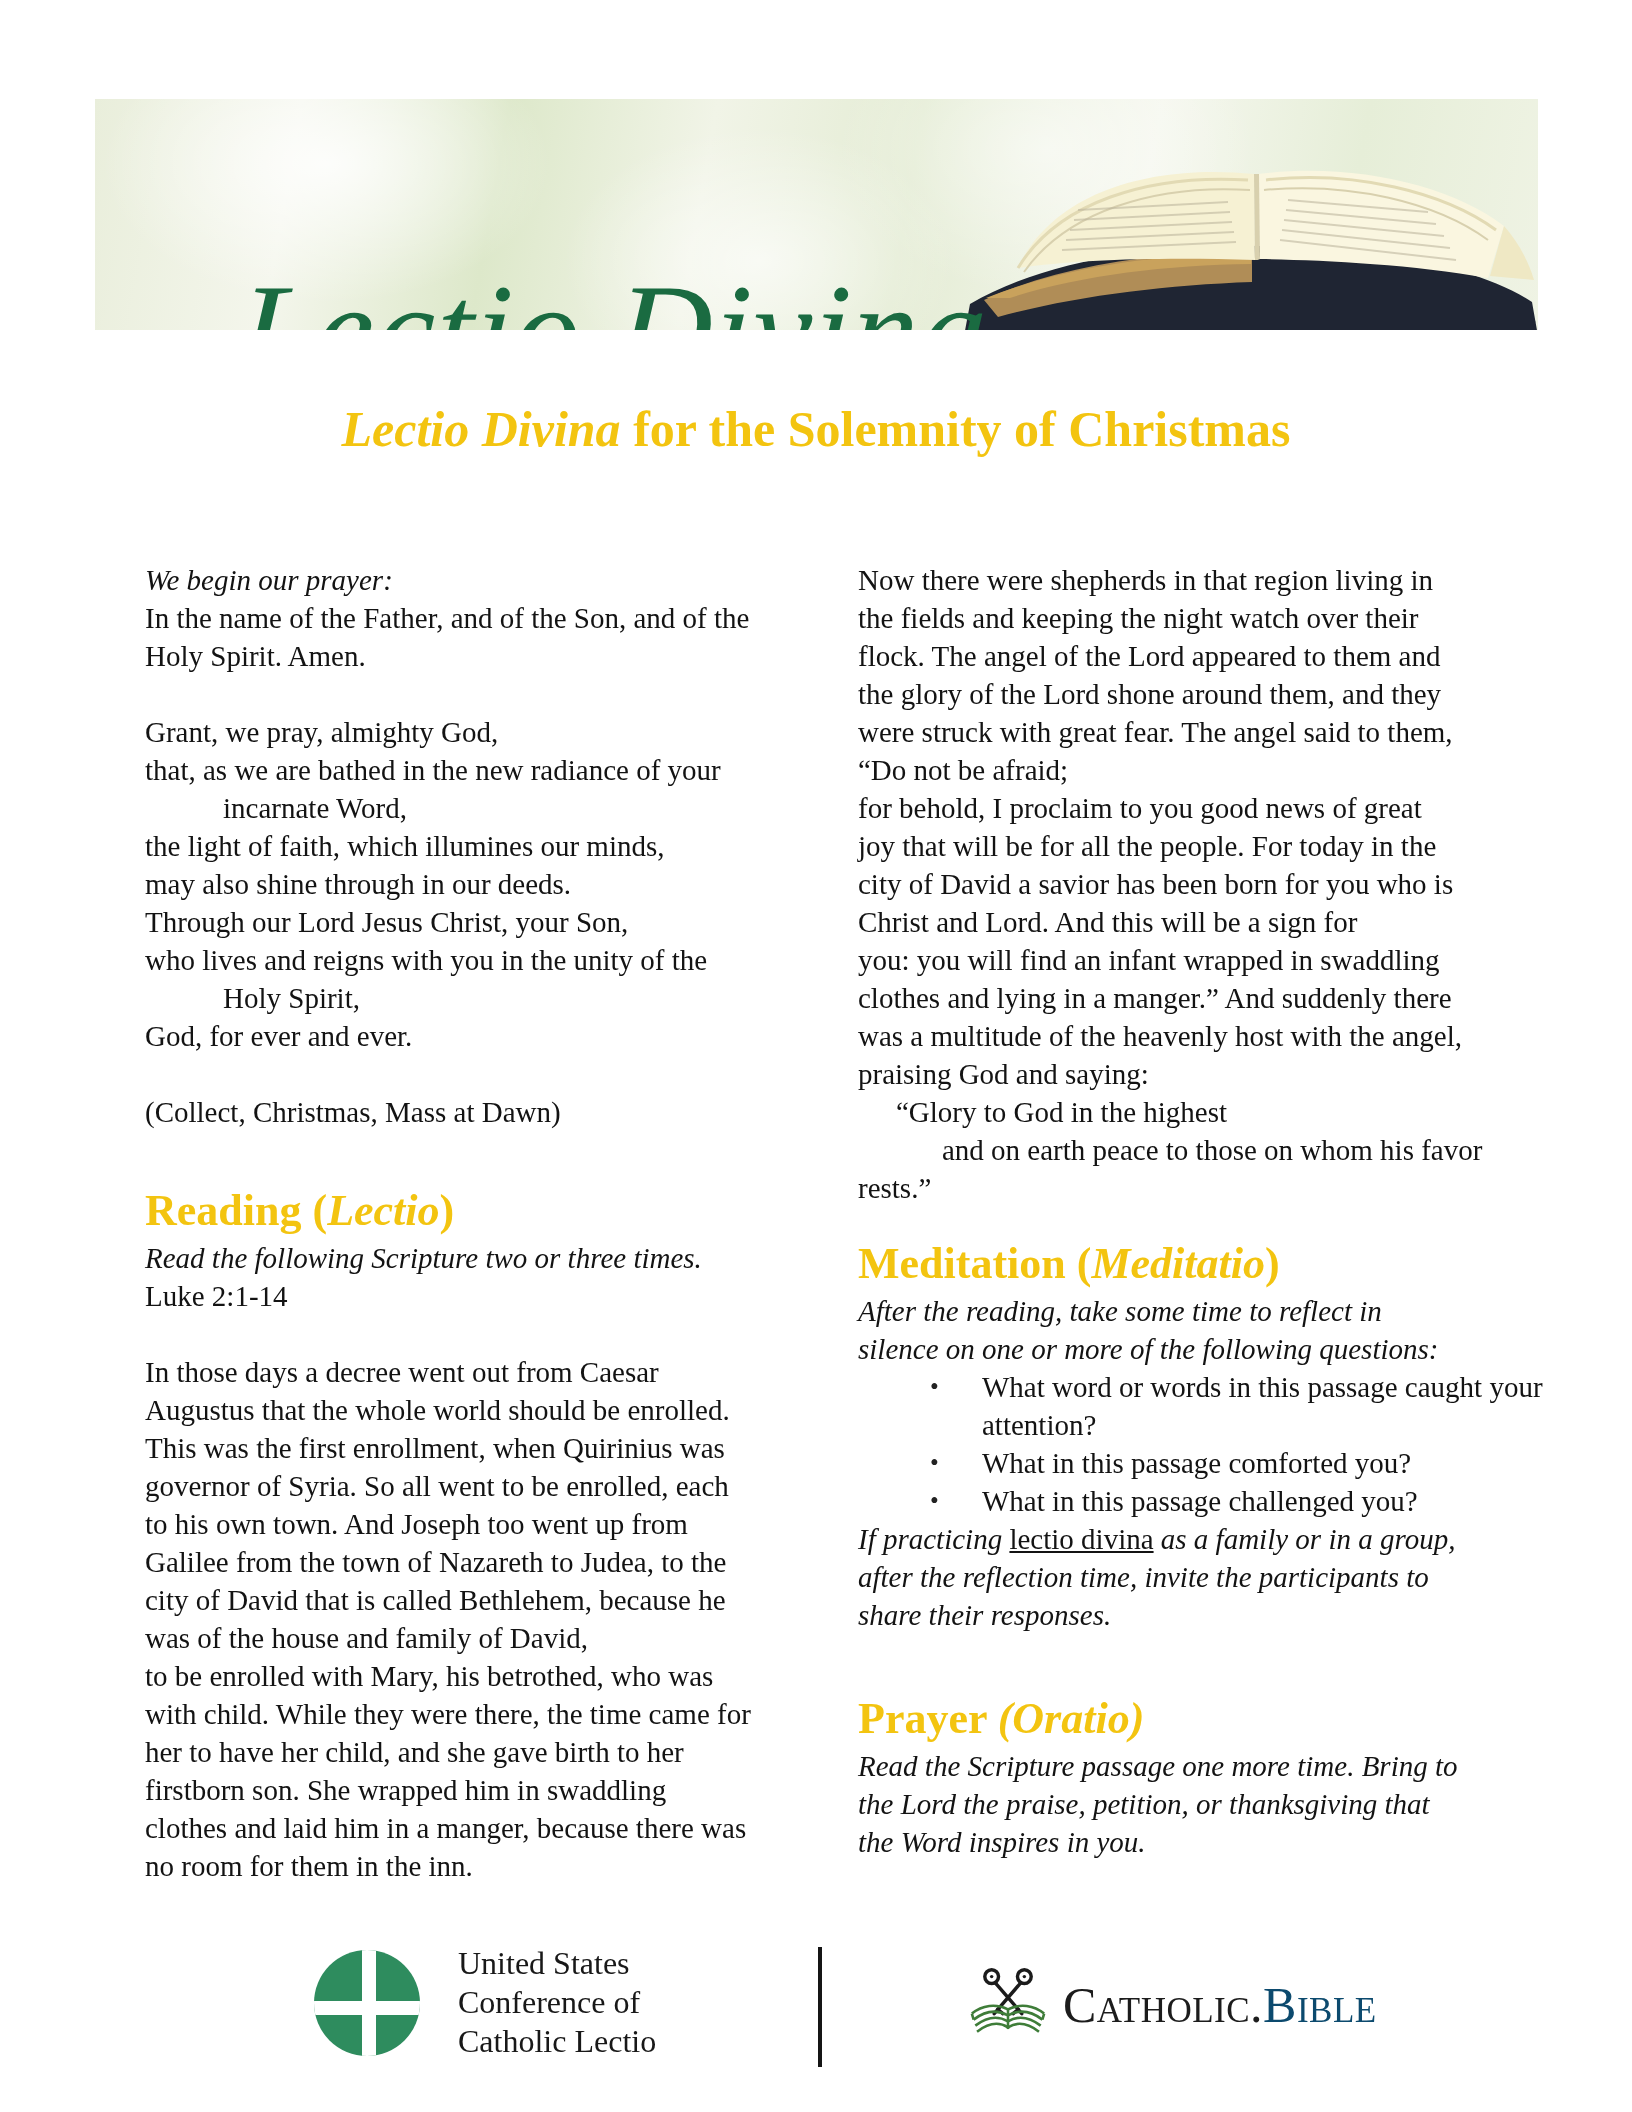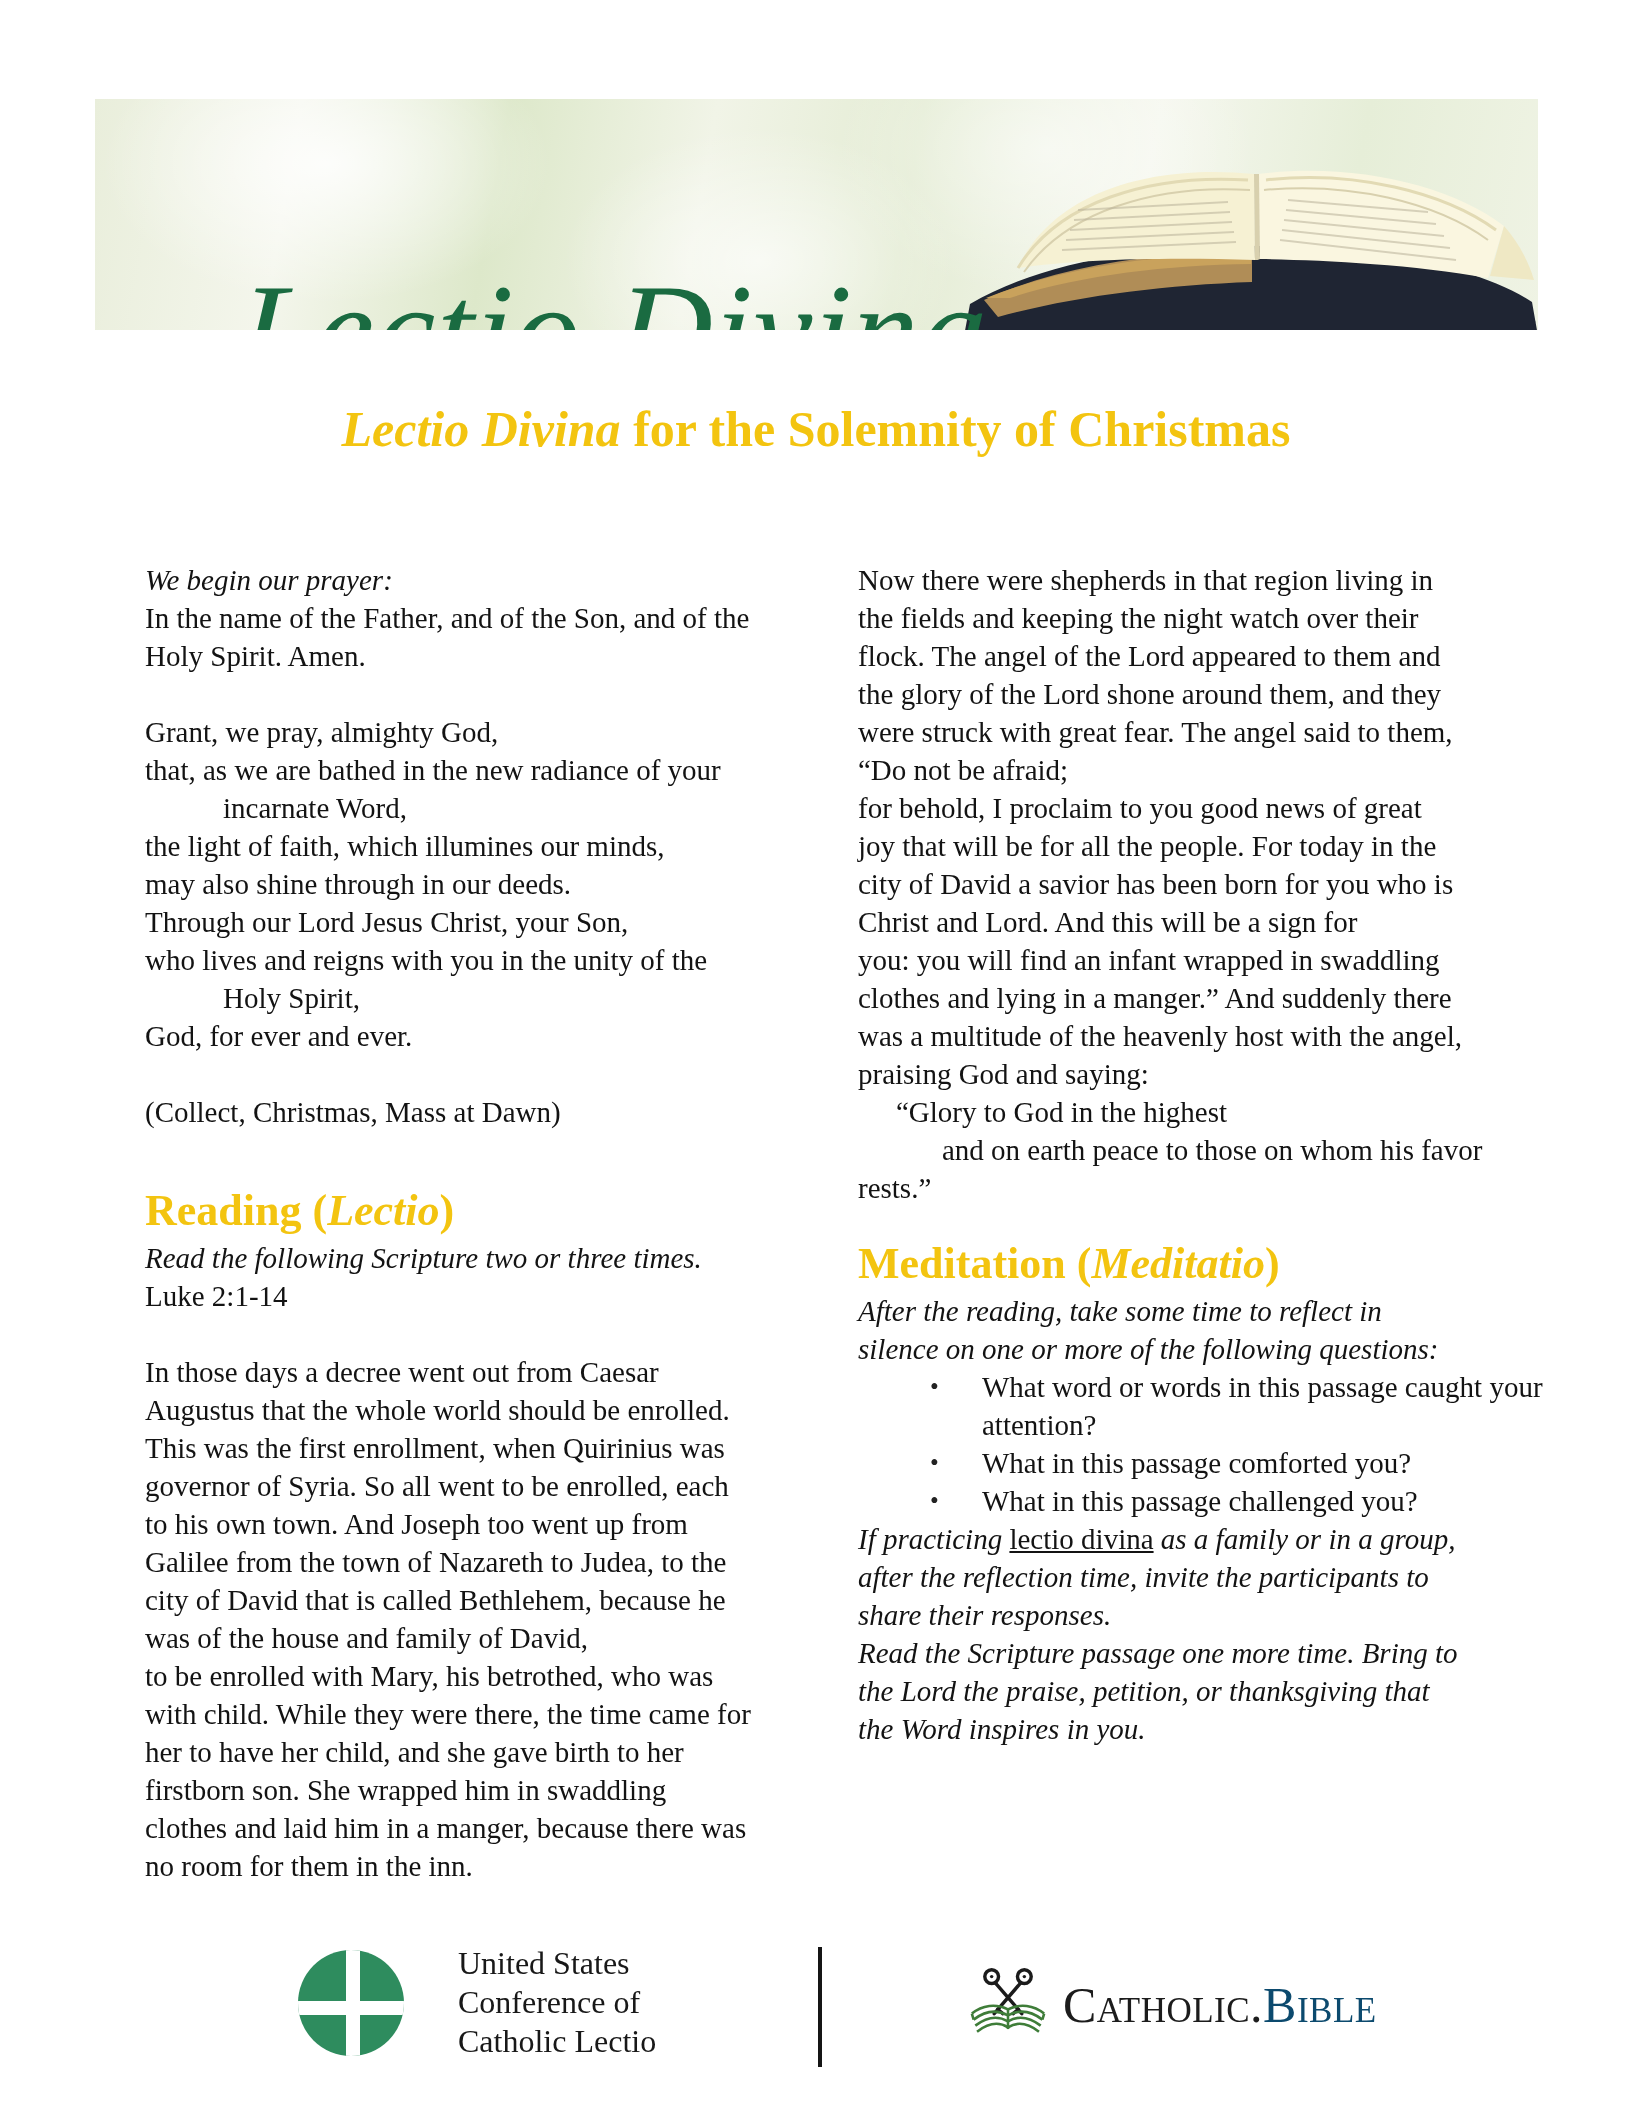--- a/index.html
+++ b/index.html
@@ -40,21 +40,21 @@
   .mt-meditation{margin-top:29px;}
   .mt-prayer{margin-top:57px;}
   .gap-before-body{height:38px;}
 
   .bullet{display:flex;padding-left:72px;}
   .bullet .dot{flex:0 0 52px;font-size:25px;color:#222;}
   .bullet .btext{white-space:normal;}
   .rom-ul{font-style:normal;text-decoration:underline;}
 
   
-  .footer-usccb{position:absolute;left:298px;top:1944px;display:flex;align-items:center;gap:54px;}
+  .footer-usccb{position:absolute;left:314px;top:1944px;display:flex;align-items:center;gap:38px;}
   .usccb-logo{position:relative;width:106px;height:106px;border-radius:50%;background:#2E8C5E;overflow:hidden;}
   .usccb-logo .bar-v{position:absolute;left:45%;top:0;width:14px;height:100%;background:#ffffff;}
   .usccb-logo .bar-h{position:absolute;left:0;top:49%;width:100%;height:14px;background:#ffffff;}
   .usccb-text{font-size:32px;line-height:39px;color:#181818;}
   .footer-divider{position:absolute;left:818px;top:1947px;width:4px;height:120px;background:#151515;}
   .footer-cb{position:absolute;left:965px;top:1962px;display:flex;align-items:center;gap:12px;}
   .cb-icon{width:86px;height:86px;}
   .cb-text{font-variant:small-caps;font-size:50px;letter-spacing:.5px;line-height:56px;color:#1c1c1c;}
   .cb-green{color:#0c4a6e;}
 </style>
@@ -165,20 +165,21 @@
       <span class="btext">What in this passage comforted you?</span>
     </div>
     <div class="bullet">
       <span class="dot">•</span>
       <span class="btext">What in this passage challenged you?</span>
     </div>
     <p class="ln it"><span class="it">If practicing </span><span class="rom-ul">lectio divina</span><span class="it"> as a family or in a group,</span></p>
     <p class="ln it">after the reflection time, invite the participants to</p>
     <p class="ln it">share their responses.</p>
 
+    <h2 class="section-heading mt-prayer"><span>Prayer </span><em>(Oratio)</em></h2>
     <p class="ln it">Read the Scripture passage one more time. Bring to</p>
     <p class="ln it">the Lord the praise, petition, or thanksgiving that</p>
     <p class="ln it">the Word inspires in you.</p>
   </div>
 
   <div class="footer-usccb">
     <div class="usccb-logo">
       <div class="bar-v"></div>
       <div class="bar-h"></div>
     </div>

